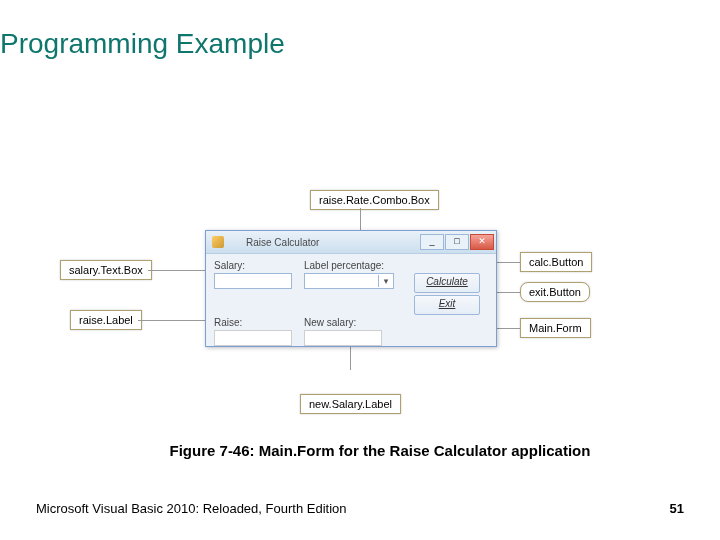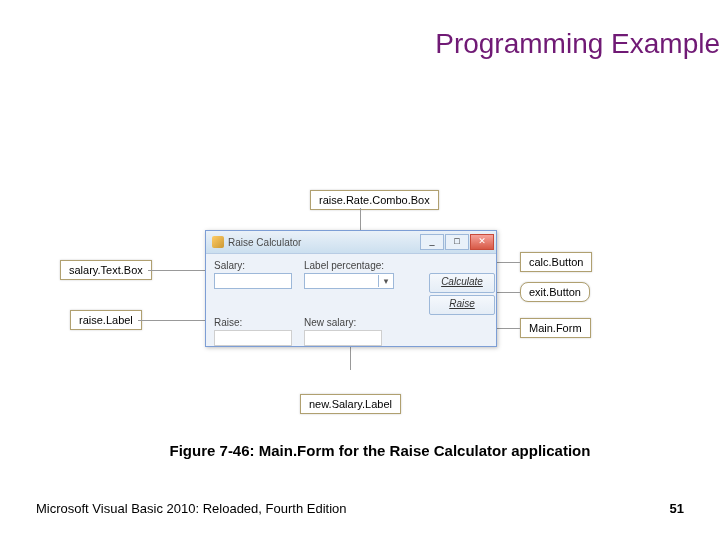--- a/index.html
+++ b/index.html
@@ -16,23 +16,23 @@
   width: 720px;
   height: 540px;
   position: relative;
   box-sizing: border-box;
 }
 .title {
   position: absolute;
   top: 28px;
   left: 0;
   width: 100%;
-  text-align: right;
+  text-align: left;
   font-size: 28px;
-  color: #701a75;
+  color: #0f766e;
 }
 .bullet {
   position: absolute;
   top: 108px;
   left: 36px;
   font-size: 20px;
 }
 .bullet-dot {
   display: inline-block;
   margin-right: 10px;
@@ -108,21 +108,21 @@
   background: linear-gradient(#eaf1f8, #cbdfef);
   border-bottom: 1px solid #b8cce4;
   display: flex;
   align-items: center;
   justify-content: space-between;
   padding: 0 2px 0 6px;
 }
 .titlebar .apptitle {
   display: flex;
   align-items: center;
-  gap: 4px;
+  gap: 22px;
   color: #4a4a4a;
 }
 .winicon {
   width: 12px; height: 12px;
   background: linear-gradient(135deg,#ffcc66,#cc9933);
   border-radius: 2px;
 }
 .winbtns {
   display: flex;
   gap: 1px;
@@ -172,21 +172,20 @@
   width: 64px; height: 18px;
   background: linear-gradient(#f5f8fc,#e5edf6);
   border: 1px solid #9db8d9;
   border-radius: 2px;
   font-size: 10px;
   font-style: italic;
   text-align: center;
   line-height: 16px;
   text-decoration: underline;
   color: #333;
-  margin-left: 15px;
 }
 .readonly {
   width: 76px; height: 14px;
   background: #fff;
   border: 1px solid #cfcfcf;
 }
 </style>
 </head>
 <body>
 
@@ -237,21 +236,21 @@
         <div></div>
 
         <div class="ftext"></div>
         <div class="combo">
           <div class="arrow">▾</div>
         </div>
         <div class="fbutton">Calculate</div>
 
         <div></div>
           <div></div>
-        <div class="fbutton">Raise</div>
+        <div class="fbutton">Exit</div>
 
         <div class="flabel">Raise:</div>
         <div class="flabel">New salary:</div>
         <div></div>
 
         <div class="readonly"></div>
         <div class="readonly"></div>
         <div></div>
       </div>
     </div>

